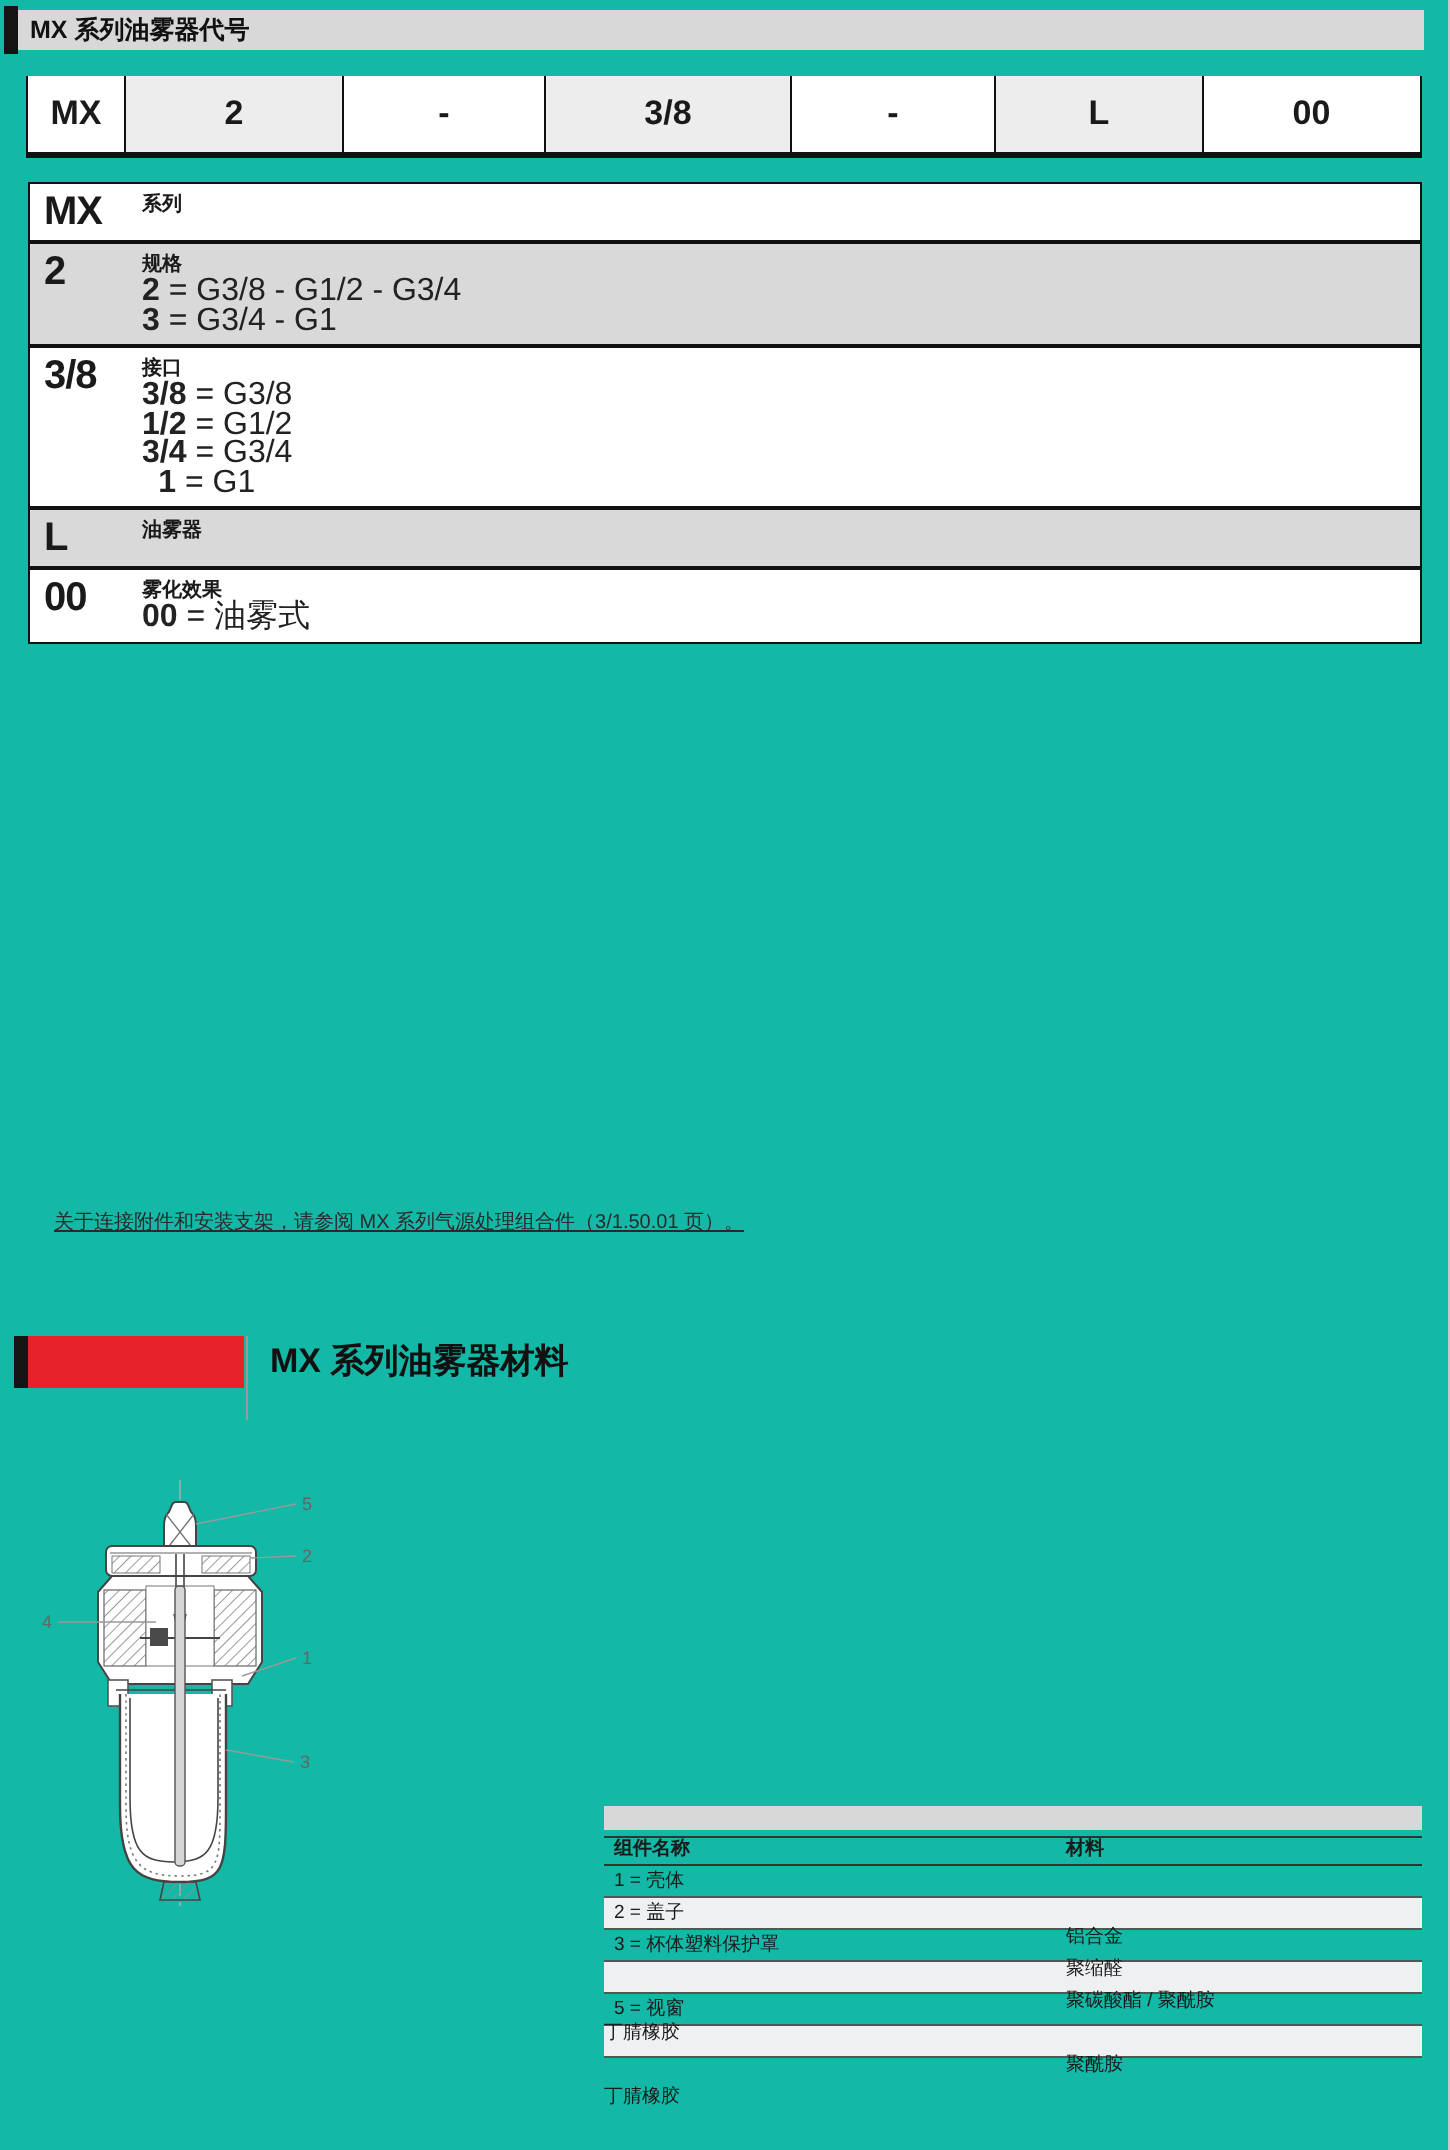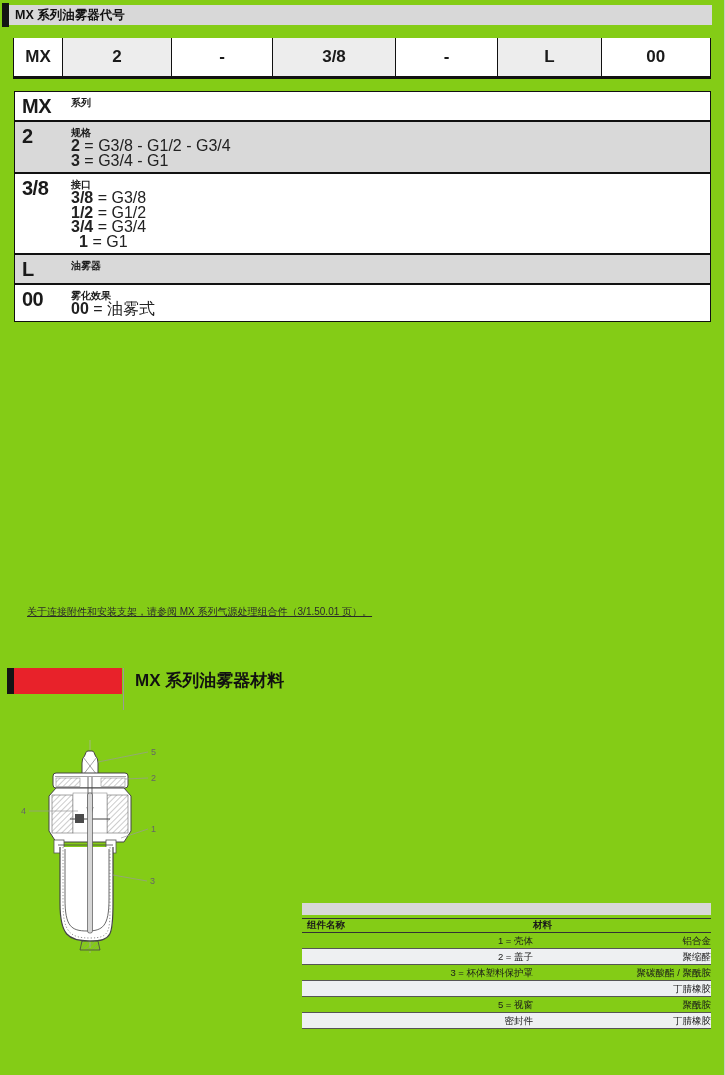--- a/index.html
+++ b/index.html
@@ -1,18 +1,18 @@
 <!DOCTYPE html>
 <html><head>
 <meta charset="utf-8">
 <style>
   * { margin:0; padding:0; box-sizing:border-box; }
   body { background:#888; font-family:"Liberation Sans","DejaVu Sans",sans-serif; }
   #page {
-    position:relative; width:725px; height:1075px; background:#84cc16;
+    position:relative; width:725px; height:1075px; background:#14b8a6;
     border-right:1px solid #c9c9c9; overflow:hidden; color:#1a1a1a;
   }
 
   
   .hdr-blackbar { position:absolute; left:2px; top:3px; width:7px; height:24px; background:#141414; }
   .hdr-band { position:absolute; left:9px; top:5px; width:703px; height:20px; background:#d8d8d8; }
   .hdr-band .hdr-title { font-size:12.5px; font-weight:bold; line-height:20px; padding-left:6px; color:#111; }
 
   
   .code-row { position:absolute; left:13px; top:38px; width:698px; height:41px;
@@ -47,24 +47,24 @@
 
   
   .diagram { position:absolute; left:12px; top:735px; width:160px; height:225px; }
 
   
   .materials { position:absolute; left:302px; top:903px; width:409px; }
   .mat-band { height:12px; background:#d8d8d8; }
   .mat-table { margin-top:3px; border-top:1.5px solid #333; }
   .mat-hrow { display:flex; height:14px; border-bottom:1.5px solid #333; font-size:9.5px;
     font-weight:bold; line-height:14px;align-items:flex-end; }
-  .mat-row { display:flex; height:16px; border-bottom:1px solid #555; font-size:9.5px; line-height:15px;text-align:right; }
+  .mat-row { display:flex; height:16px; border-bottom:1px solid #555; font-size:9.5px; line-height:15px; }
   .mat-row:nth-child(odd) { background:#eef0f2; }
   .mc1 { width:231px; padding-left:5px; }
-  .mc2 { flex:1; }
+  .mc2 { flex:1;margin-top:28px; }
   .mat-row .mc1.indent { padding-left:20px; }
 </style>
 </head>
 <body>
 
 <div id="page">
 
   <div class="hdr-blackbar"></div>
   <div class="hdr-band">
     <div class="hdr-title">MX 系列油雾器代号</div>
@@ -208,19 +208,18 @@
         <div class="mc2">聚碳酸酯 / 聚酰胺</div>
       </div>
       <div class="mat-row">
         <div class="mc2">丁腈橡胶</div>
       </div>
       <div class="mat-row">
         <div class="mc1">5 = 视窗</div>
         <div class="mc2">聚酰胺</div>
       </div>
       <div class="mat-row">
-        <div class="mc1 indent">密封件</div>
         <div class="mc2">丁腈橡胶</div>
       </div>
     </div>
   </div>
 
 </div>
 
 </body></html>

